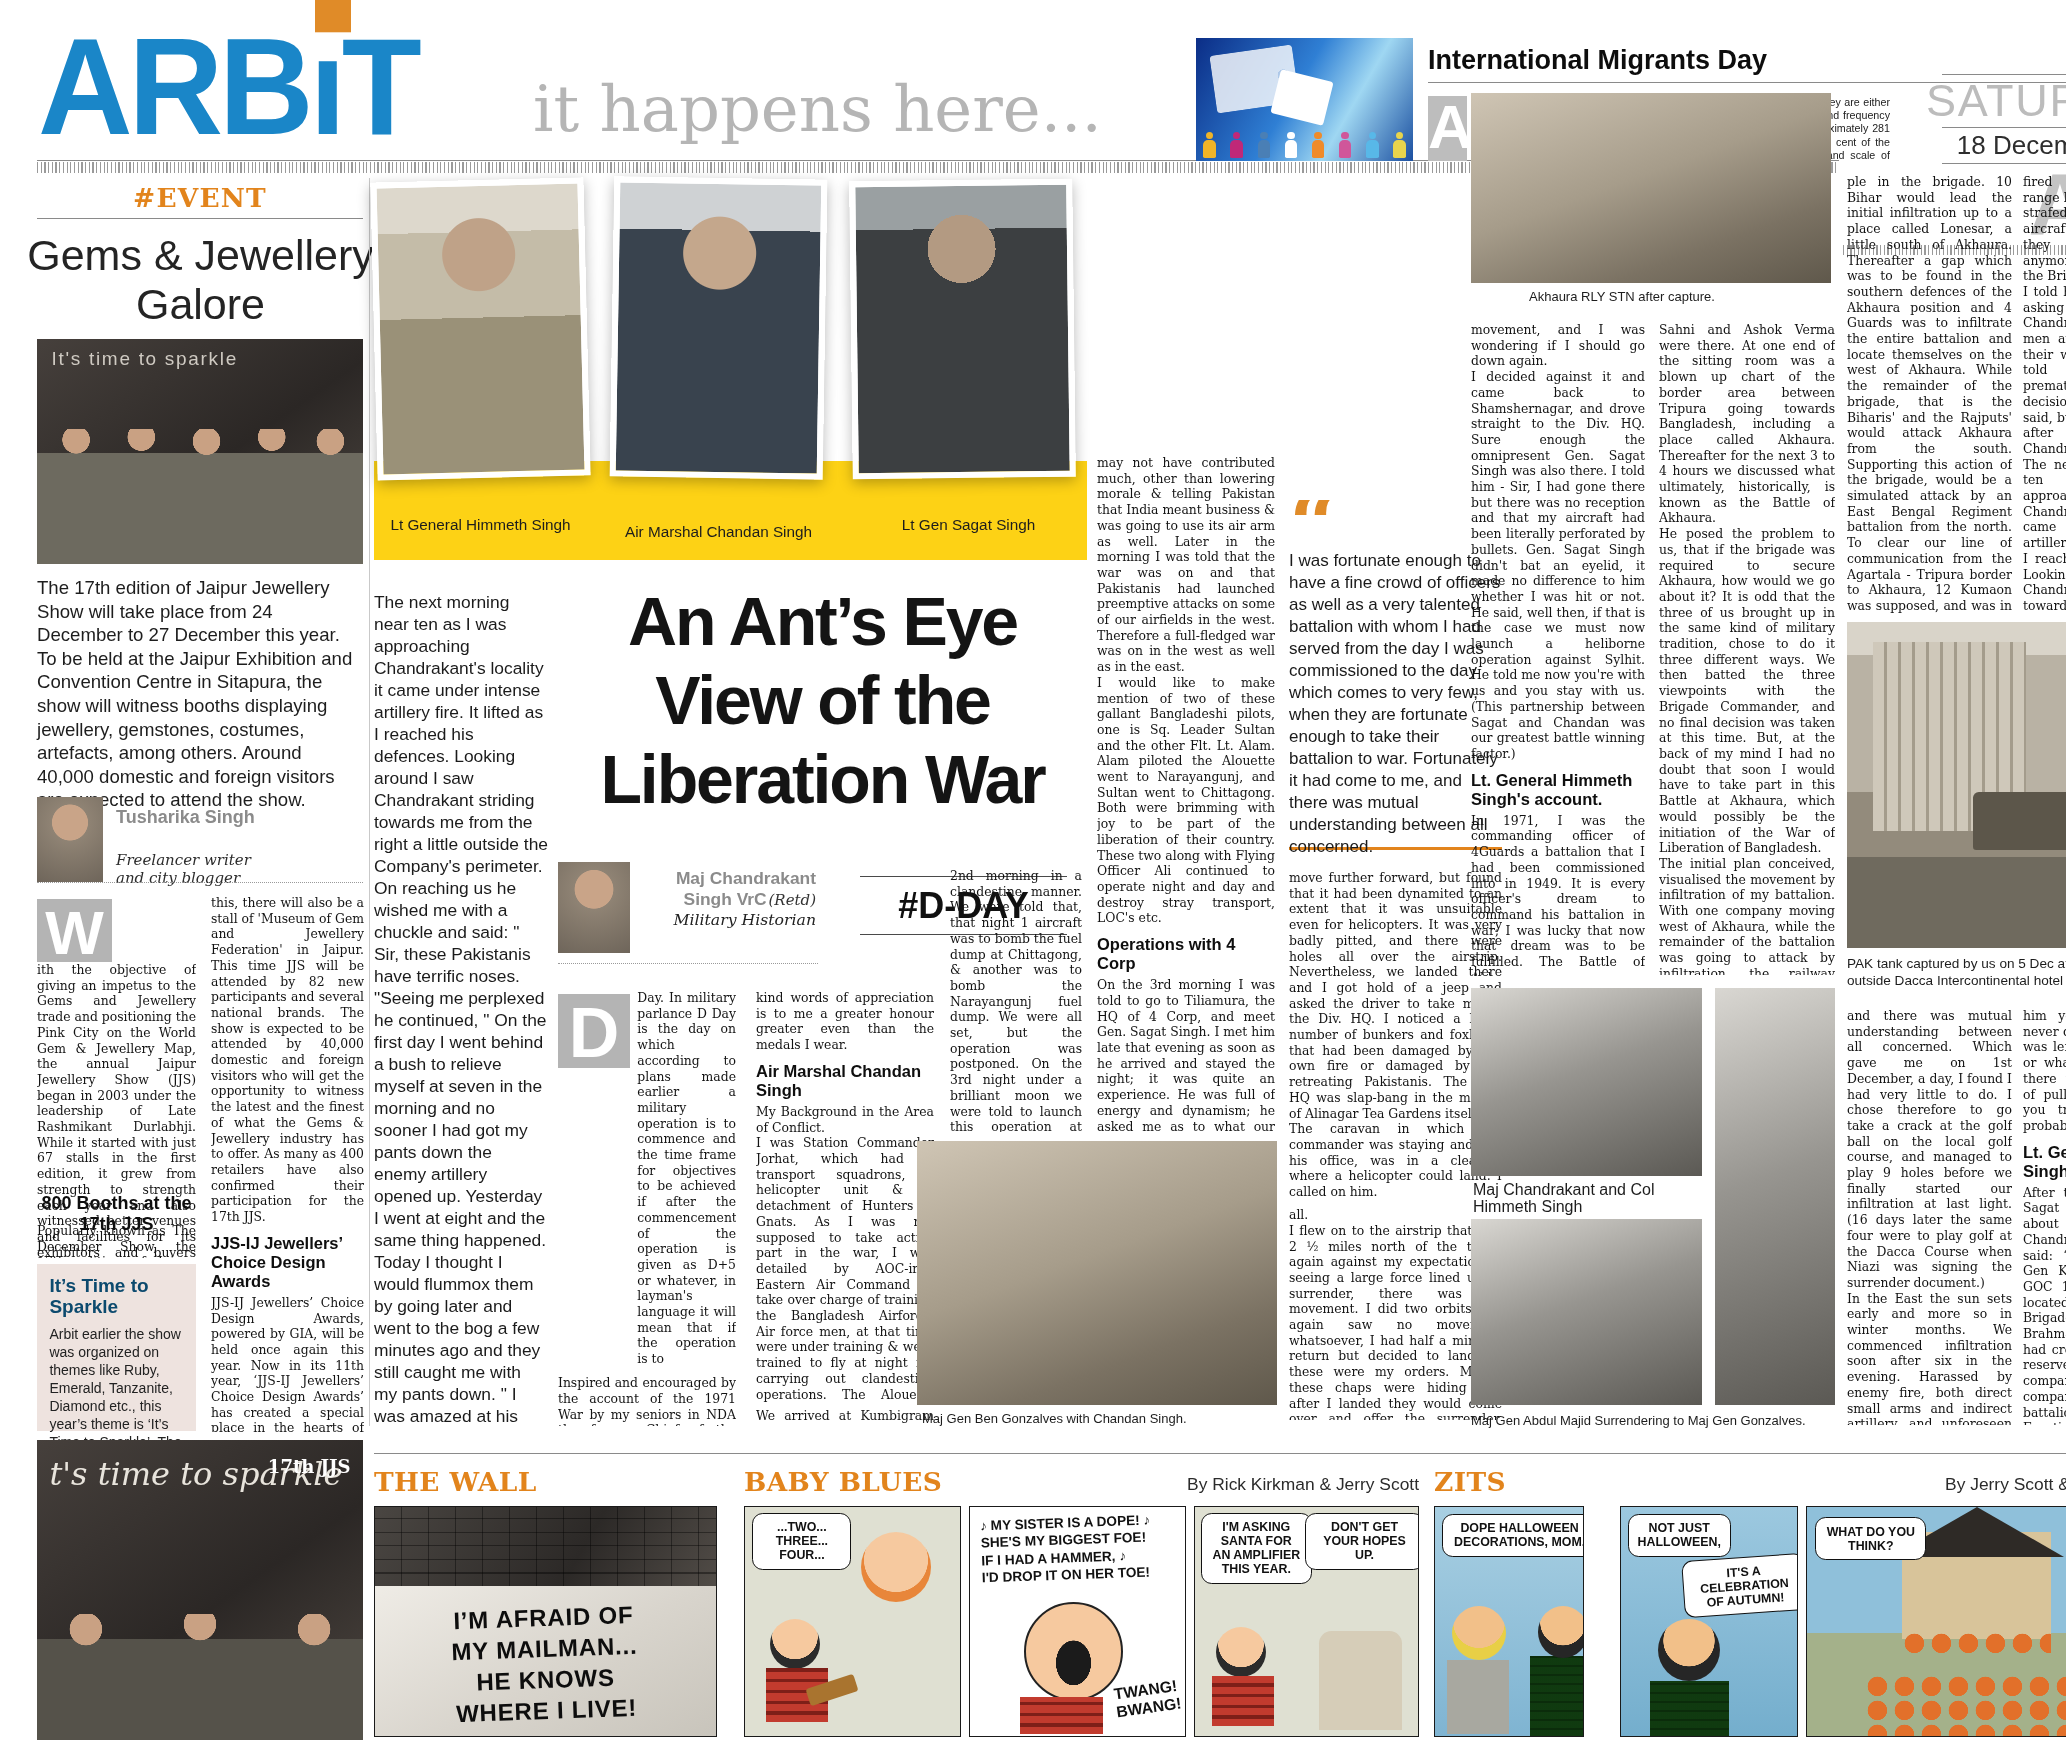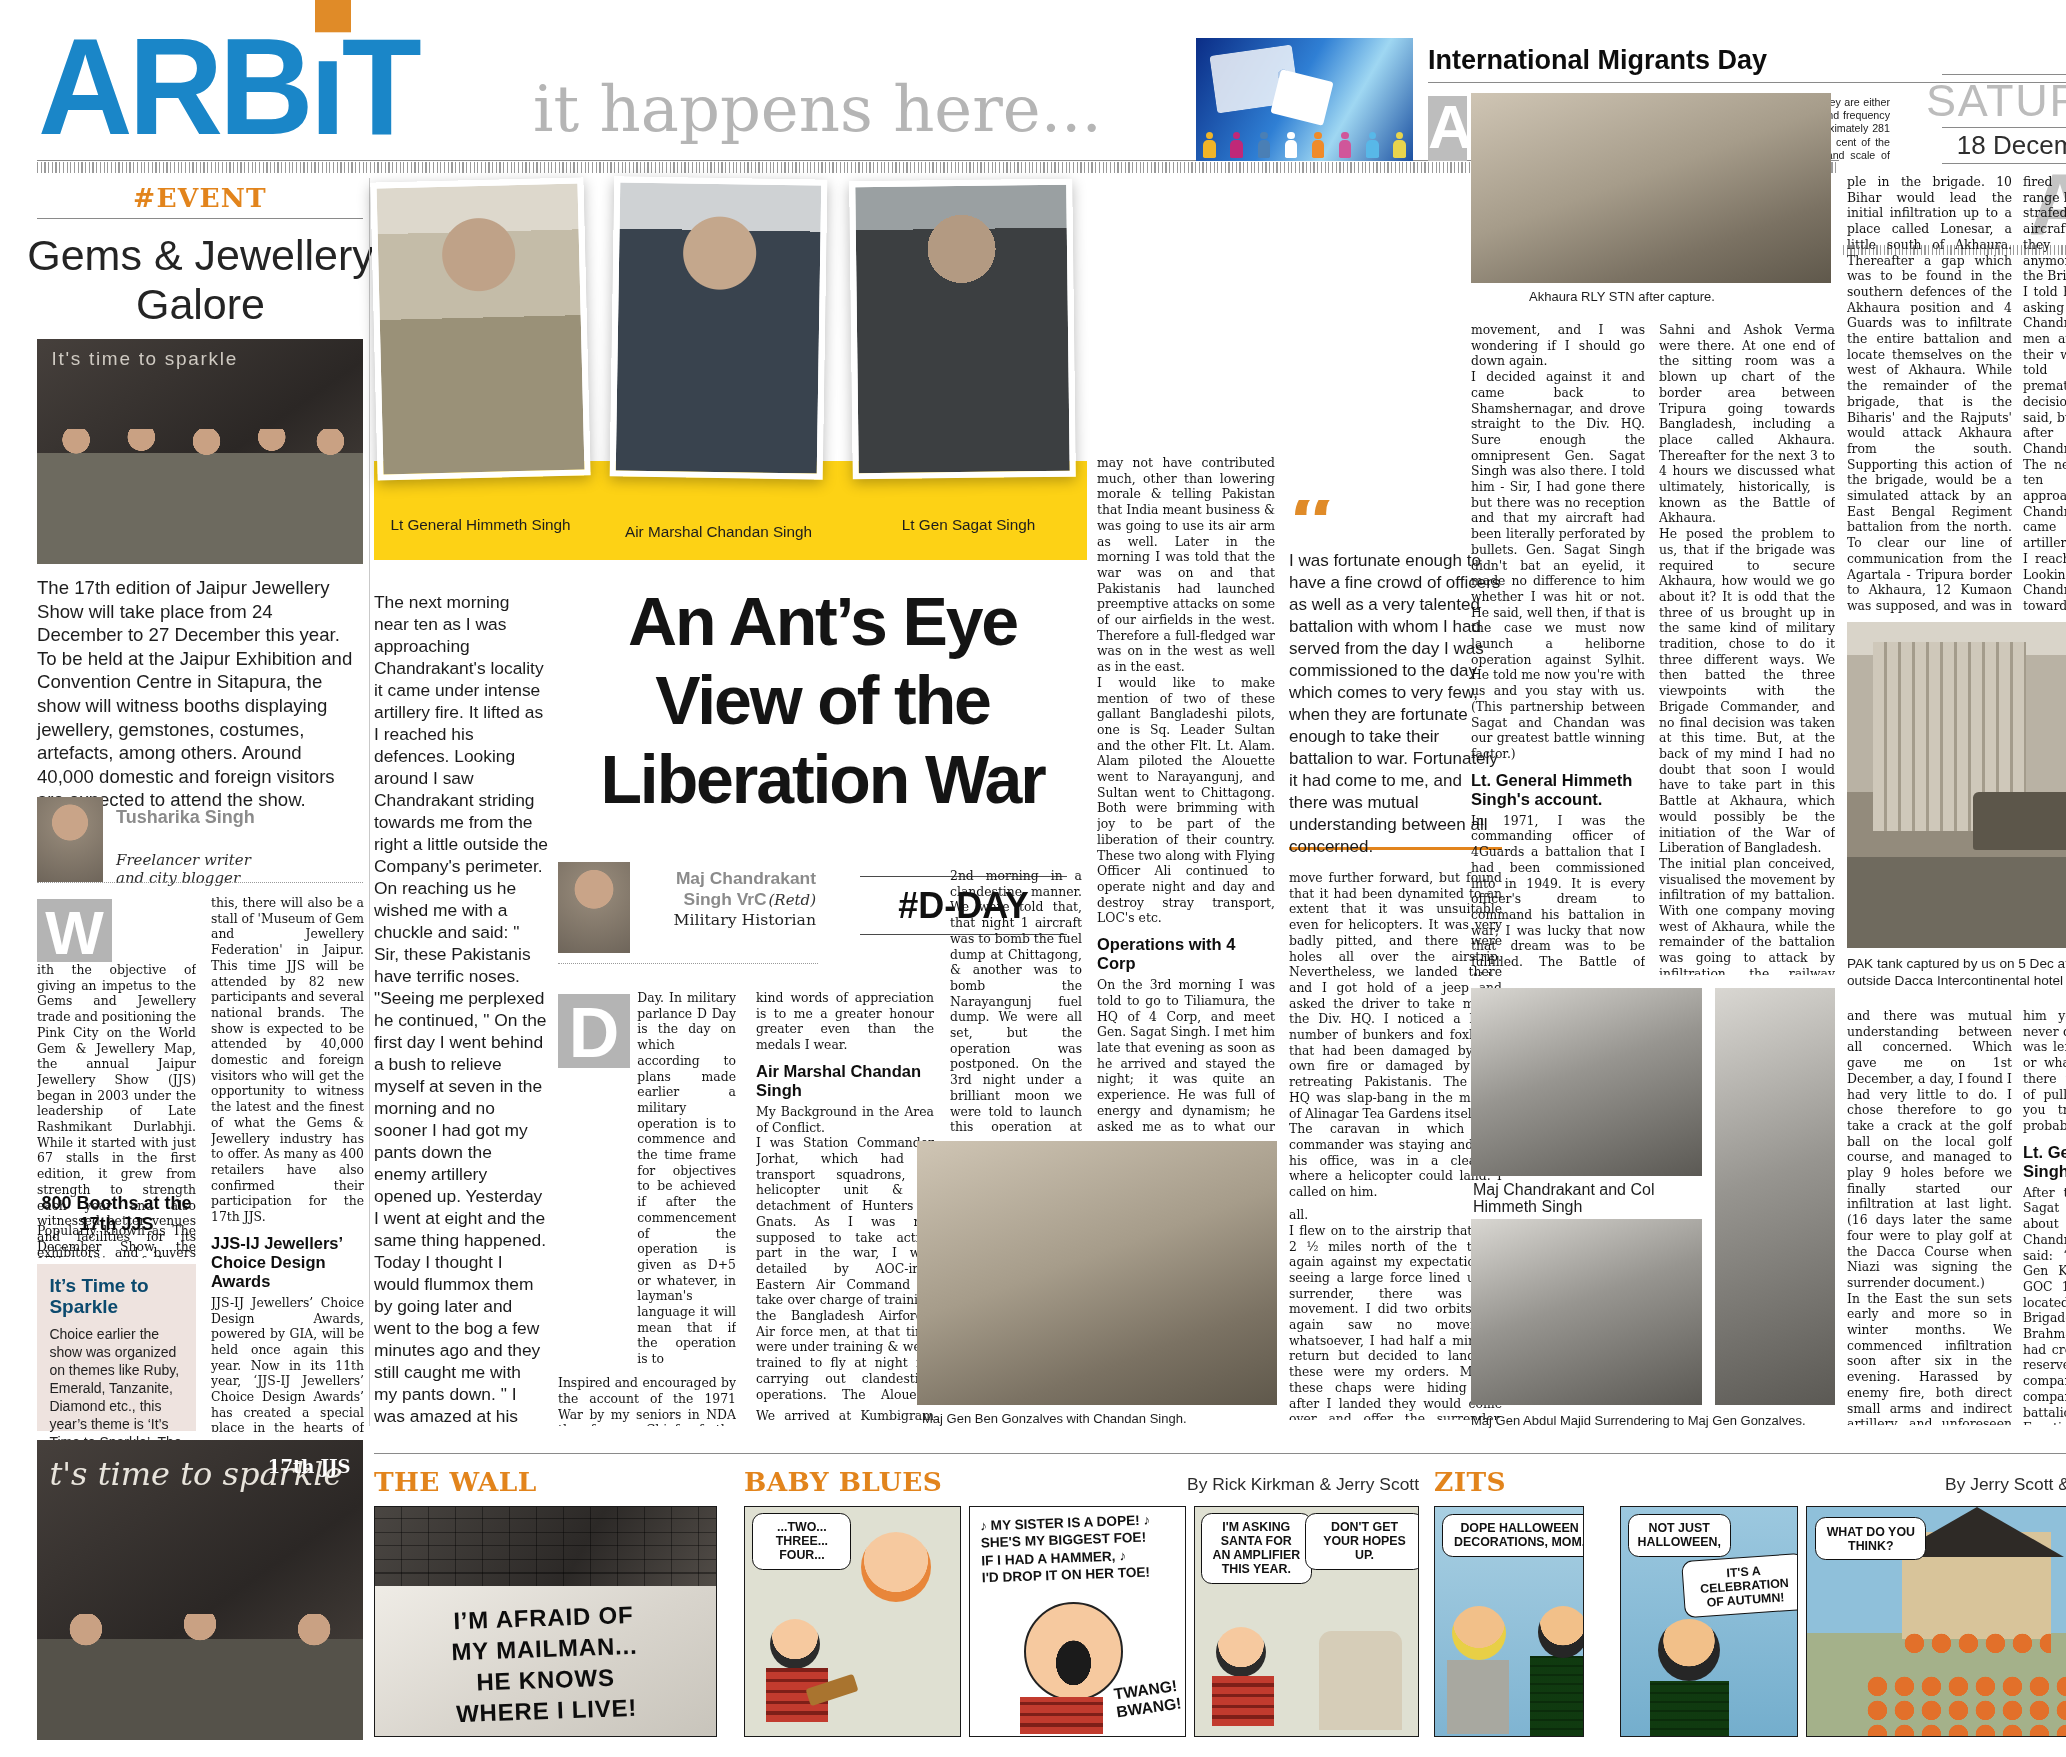--- a/index.html
+++ b/index.html
@@ -132,21 +132,21 @@
     <div class="sub">JJS-IJ Jewellers’ Choice Design Awards</div>
     <div class="col">JJS-IJ Jewellers’ Choice Design Awards, powered by GIA, will be held once again this year. Now in its 11th year, ‘JJS-IJ Jewellers’ Choice Design Awards’ has created a special place in the hearts of jewellery connoisseurs in and around India.
 Over 600 designs have participated in the IJ Awards this year. From these, over 100 designs were evaluated by the eminent jury. The awards will be given away in a glamourous ceremony on the evening of 24 December at JECC Convention Centre by a Bollywood film star.</div>
 
   </div>
   <div class="abs" style="left:37px;top:1257px;width:124px;">
   </div>
 
   <div class="abs" style="left:37px;top:1264px;width:159px;height:167px;background:#eee3df;box-sizing:border-box;padding:10.7px 12.4px;">
     <div style="font:bold 19px/21.5px 'Liberation Sans',sans-serif;color:#0c4a6e;margin-bottom:7.4px;">It’s Time to Sparkle</div>
-    <div style="font:300 14px/18px 'Liberation Sans',sans-serif;color:#222;"><b>Choice</b><span> earlier the show was organized on themes like Ruby, Emerald, Tanzanite, Diamond etc., this year’s theme is ‘It’s Time to Sparkle’. The theme appropriately reflects the consumer's confidence in the jewellery as well as tremendous enthusiasm for the show.</span></div>
+    <div style="font:300 14px/18px 'Liberation Sans',sans-serif;color:#222;"><b>Arbit</b><span> earlier the show was organized on themes like Ruby, Emerald, Tanzanite, Diamond etc., this year’s theme is ‘It’s Time to Sparkle’. The theme appropriately reflects the consumer's confidence in the jewellery as well as tremendous enthusiasm for the show.</span></div>
   </div>
 
   <div class="abs ph darkph" style="left:37px;top:1440px;width:326px;height:300px;">
     <div class="abs" style="left:12.4px;top:16.5px;font:300 32px/35px 'DejaVu Serif',serif;color:#e8e4dc;font-style:italic;">t's time to sparkle</div>
     <div class="abs" style="right:12.4px;top:16.5px;font:bold 18px/20px 'DejaVu Serif',serif;color:#fff;">17th JJS</div>
     <div class="abs" style="left:0;bottom:0;width:100%;height:42%;background:radial-gradient(circle 16.5px at 15% 12%,#c9a183 16px,transparent 16.5px),radial-gradient(circle 16.5px at 50% 8%,#c9a183 16px,transparent 16.5px),radial-gradient(circle 16.5px at 85% 12%,#c9a183 16px,transparent 16.5px),linear-gradient(180deg,transparent 0 20%,#55524a 20%);"></div>
   </div>
 
   <div class="abs vline" style="left:369px;top:178px;height:1248px;"></div>
 
@@ -159,21 +159,21 @@
   <div class="abs cap" style="left:862px;top:517px;width:213px;text-align:center;font-size:15.3px;">Lt Gen Sagat Singh</div>
 
   <div class="abs" style="left:374px;top:591px;width:174px;height:833px;font:300 17.4px/22px 'Liberation Sans',sans-serif;color:#1b1b1b;overflow:hidden;">The next morning near ten as I was approaching Chandrakant's locality it came under intense artillery fire. It lifted as I reached his defences. Looking around I saw Chandrakant striding towards me from the right a little outside the Company's perimeter. On reaching us he wished me with a chuckle and said: " Sir, these Pakistanis have terrific noses.  "Seeing me perplexed he continued, " On the first day I went behind a bush to relieve myself at seven in the morning and no sooner I had got my pants down the enemy artillery opened up. Yesterday I went at eight and the same thing happened. Today I thought I would flummox them by going later and went to the bog a few minutes ago and they still caught me with my pants down. " I was amazed at his flippant remark and that after nearly seventy two hours of near hell.</div>
 
   <div class="abs" style="left:558px;top:582px;width:529px;height:267px;text-align:center;font:900 68px/79px 'Liberation Sans',sans-serif;color:#141414;letter-spacing:-2.1px;overflow:hidden;">An Ant’s Eye View of the Liberation War</div>
 
   <div class="abs ph face" style="left:558px;top:862px;width:72px;height:91px;"></div>
   <div class="abs" style="left:638px;top:868px;width:178px;text-align:right;">
     <span style="font:bold 17.4px/20.7px 'Liberation Sans',sans-serif;color:#8b8b8b;">Maj Chandrakant Singh VrC</span>
     <span class="serif" style="font-style:italic;font-size:15px;color:#333;">(Retd)</span>
-    <div class="serif" style="font-size:15.7px;line-height:21.5px;color:#222;">Military Historian</div>
+    <div class="serif" style="font-style:italic;font-size:15.7px;line-height:21.5px;color:#222;">Military Historian</div>
   </div>
   <div class="abs" style="left:558px;top:963px;width:260px;border-bottom:1.7px dotted #9a9a9a;"></div>
   <div class="abs dday" style="left:860px;top:876px;width:207px;">#D-DAY</div>
 
   <div class="abs" style="left:558px;top:990px;width:178px;height:436px;overflow:hidden;">
     <span class="drop">D</span>
     <div class="col">Day. In military parlance D Day is the day on which according to plans made earlier a military operation is to commence and the time frame for objectives to be achieved if after the commencement of the operation is given as D+5 or whatever, in layman's language it will mean that if the operation is to</div>
     <div class="col" style="margin-top:8.3px;">Inspired and encouraged by the account of the 1971 War by my seniors in NDA the former Chief of the Indian Navy Admiral Madhavendra Singh published in Arbit on 4 December, I have put together the accounts by three of India's greatest field commanders: Lt. Gen Sagat Singh, Air Vice Marshal Chandan Singh and Lt. Gen Himmeth Singh. General Himmeth was my battalion commander during the war. It is they who led the advance to Dacca. For me to serve under them and be a recipient of their very</div>
   </div>
   <div class="abs" style="left:756px;top:990px;width:178px;height:413px;overflow:hidden;">

